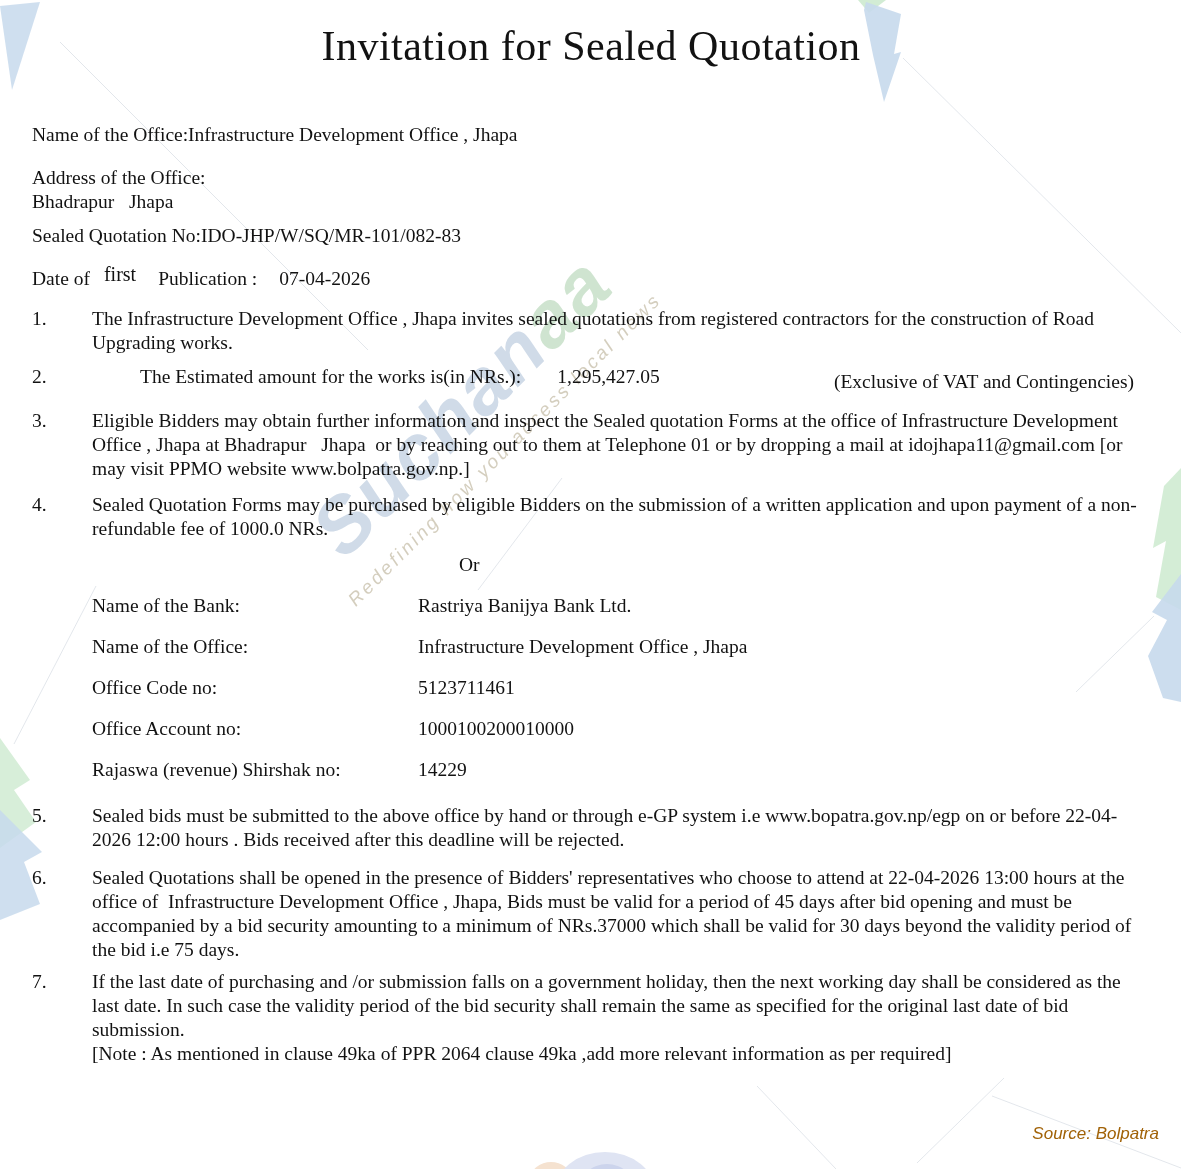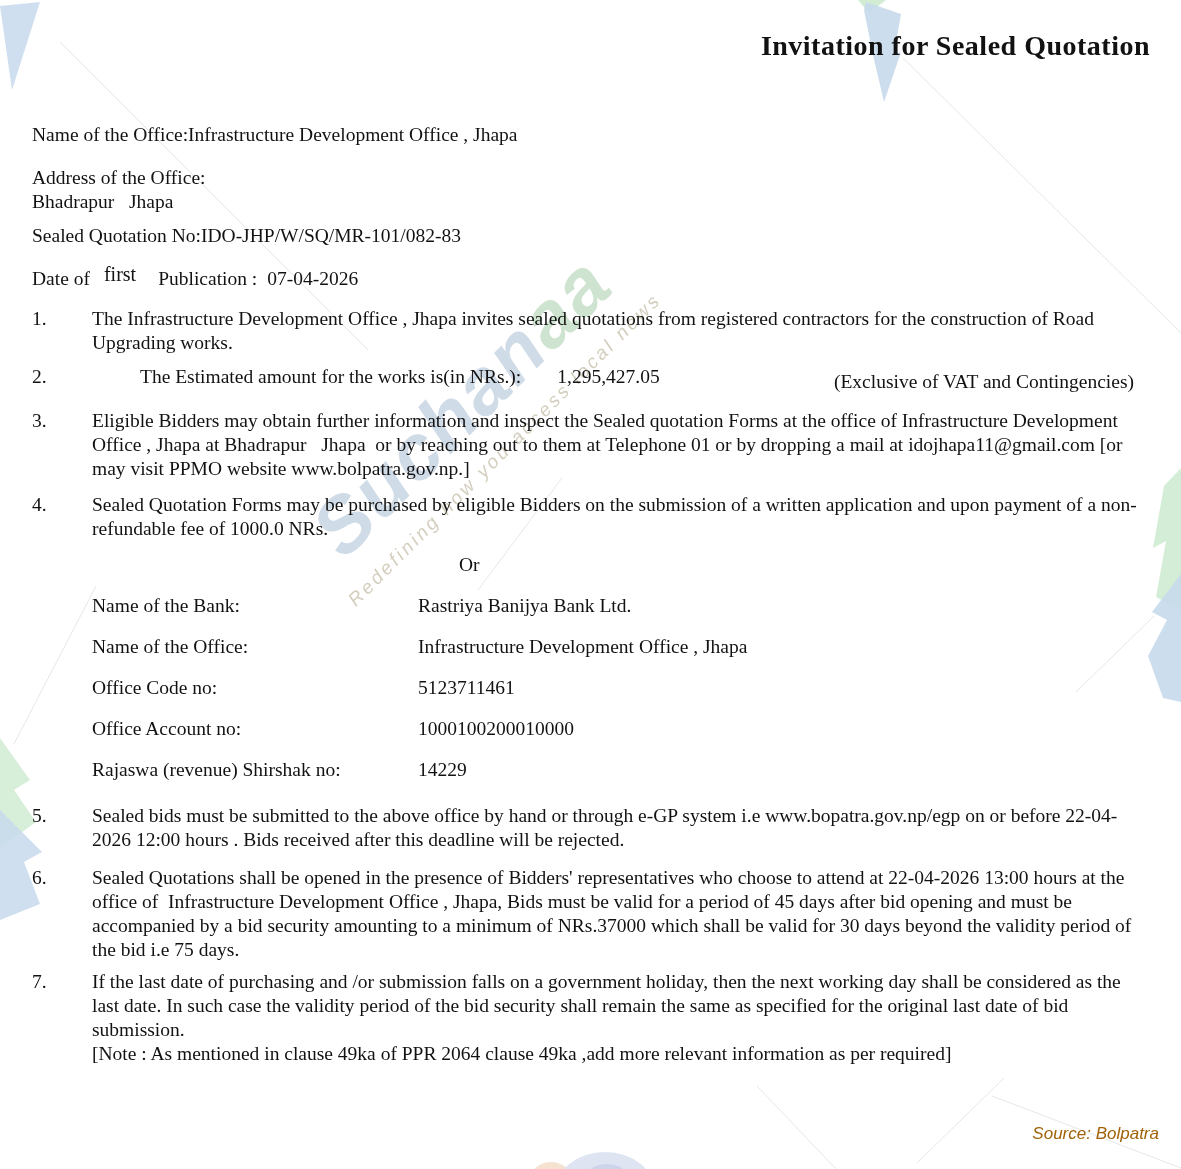--- a/index.html
+++ b/index.html
@@ -29,32 +29,32 @@
     font-style:italic;font-size:19px;letter-spacing:3px;color:rgba(186,176,150,.62);
   }
   
   .content{
     position:absolute;left:32px;top:0;width:1118px;z-index:1;
     font-size:19.5px;line-height:24px;
   }
   .content p{margin:0;}
   .t, .bank-label, .bank-value, .addr-value, .office-line{white-space:pre-wrap;}
   h1.title{
-    margin:26px 0 0 0;text-align:right;
-    font-size:28px;line-height:40px;font-weight:bold;letter-spacing:.5px;
+    margin:26px 0 0 0;text-align:center;
+    font-size:42px;line-height:40px;font-weight:normal;letter-spacing:.5px;
   }
   .office-line{margin-top:57px !important;}
   .addr-label{margin-top:19px !important;}
   .quot-line{margin-top:10px !important;}
   .date-line{margin-top:18px !important;}
   .date-line .ordinal{
     display:inline-block;font-size:20px;position:relative;top:-4px;
     margin:0 22px 0 14px;
   }
-  .date-line .mid{margin-right:10px;text-align:center;}
+  .date-line .mid{margin-right:22px;text-align:center;}
   .item{display:flex;align-items:flex-start;}
   .item .no{flex:0 0 60px;}
   .item .t{flex:1 1 auto;}
   .item .t-col{flex:1 1 auto;}
   .mt-item1{margin-top:16px;}
   .mt-item2{margin-top:10px;}
   .mt-item3{margin-top:20px;}
   .mt-item4{margin-top:12px;}
   .mt-item5{margin-top:22px;}
   .mt-item6{margin-top:14px;}

